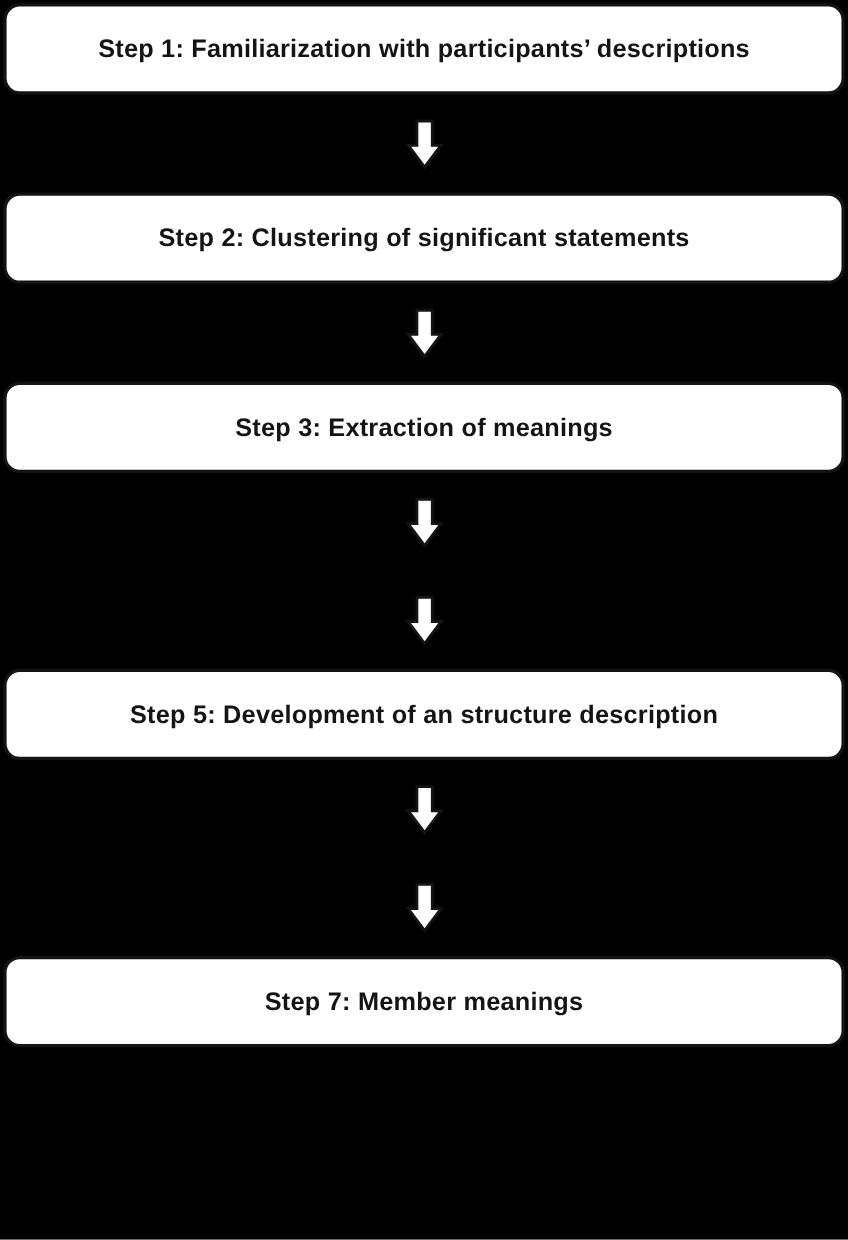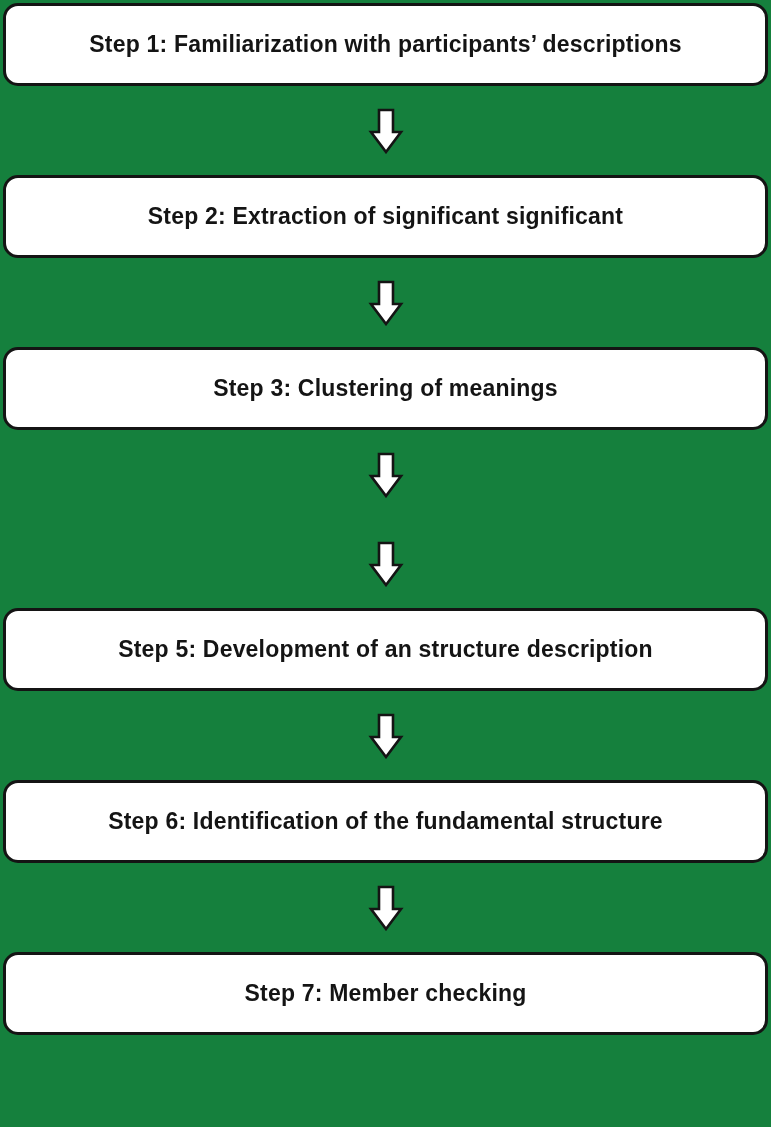--- a/index.html
+++ b/index.html
@@ -4,21 +4,21 @@
 <style>
   html, body {
     margin: 0;
     padding: 0;
     background: #ffffff;
   }
   .page {
     position: relative;
     width: 771px;
     height: 1127px;
-    background: #15803d;
+    background: #000000;
     box-sizing: border-box;
     padding: 3px 3px 0 3px;
     font-family: "Liberation Sans", "DejaVu Sans", sans-serif;
     overflow: hidden;
   }
   .flow {
     display: flex;
     flex-direction: column;
     align-items: stretch;
     width: 100%;
@@ -62,31 +62,31 @@
       <span class="step-label">Step 1: Familiarization with participants’ descriptions</span>
     </div>
 
     <div class="arrow-row">
       <svg width="36" height="46" viewBox="0 0 36 46">
         <path d="M11 2 H25 V24 H33 L18 44 L3 24 H11 Z" fill="#ffffff" stroke="#141414" stroke-width="2.6" stroke-linejoin="miter"></path>
       </svg>
     </div>
 
     <div class="step-box">
-      <span class="step-label">Step 2: Extraction of significant significant</span>
+      <span class="step-label">Step 2: Clustering of significant statements</span>
     </div>
 
     <div class="arrow-row">
       <svg width="36" height="46" viewBox="0 0 36 46">
         <path d="M11 2 H25 V24 H33 L18 44 L3 24 H11 Z" fill="#ffffff" stroke="#141414" stroke-width="2.6" stroke-linejoin="miter"></path>
       </svg>
     </div>
 
     <div class="step-box">
-      <span class="step-label">Step 3: Clustering of meanings</span>
+      <span class="step-label">Step 3: Extraction of meanings</span>
     </div>
 
     <div class="arrow-row">
       <svg width="36" height="46" viewBox="0 0 36 46">
         <path d="M11 2 H25 V24 H33 L18 44 L3 24 H11 Z" fill="#ffffff" stroke="#141414" stroke-width="2.6" stroke-linejoin="miter"></path>
       </svg>
     </div>
 
 
     <div class="arrow-row">
@@ -98,28 +98,25 @@
     <div class="step-box">
       <span class="step-label">Step 5: Development of an structure description</span>
     </div>
 
     <div class="arrow-row">
       <svg width="36" height="46" viewBox="0 0 36 46">
         <path d="M11 2 H25 V24 H33 L18 44 L3 24 H11 Z" fill="#ffffff" stroke="#141414" stroke-width="2.6" stroke-linejoin="miter"></path>
       </svg>
     </div>
 
-    <div class="step-box">
-      <span class="step-label">Step 6: Identification of the fundamental structure</span>
-    </div>
 
     <div class="arrow-row">
       <svg width="36" height="46" viewBox="0 0 36 46">
         <path d="M11 2 H25 V24 H33 L18 44 L3 24 H11 Z" fill="#ffffff" stroke="#141414" stroke-width="2.6" stroke-linejoin="miter"></path>
       </svg>
     </div>
 
     <div class="step-box">
-      <span class="step-label">Step 7: Member checking</span>
+      <span class="step-label">Step 7: Member meanings</span>
     </div>
 
   </div>
 </div>
 
 </body></html>

